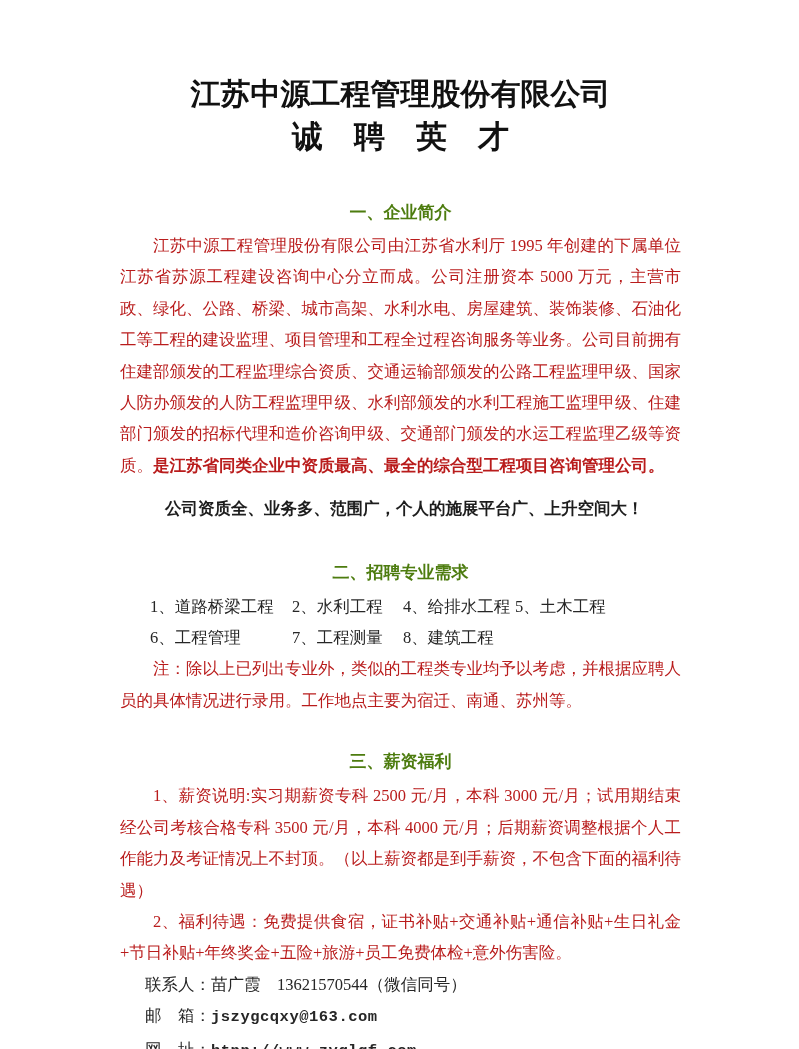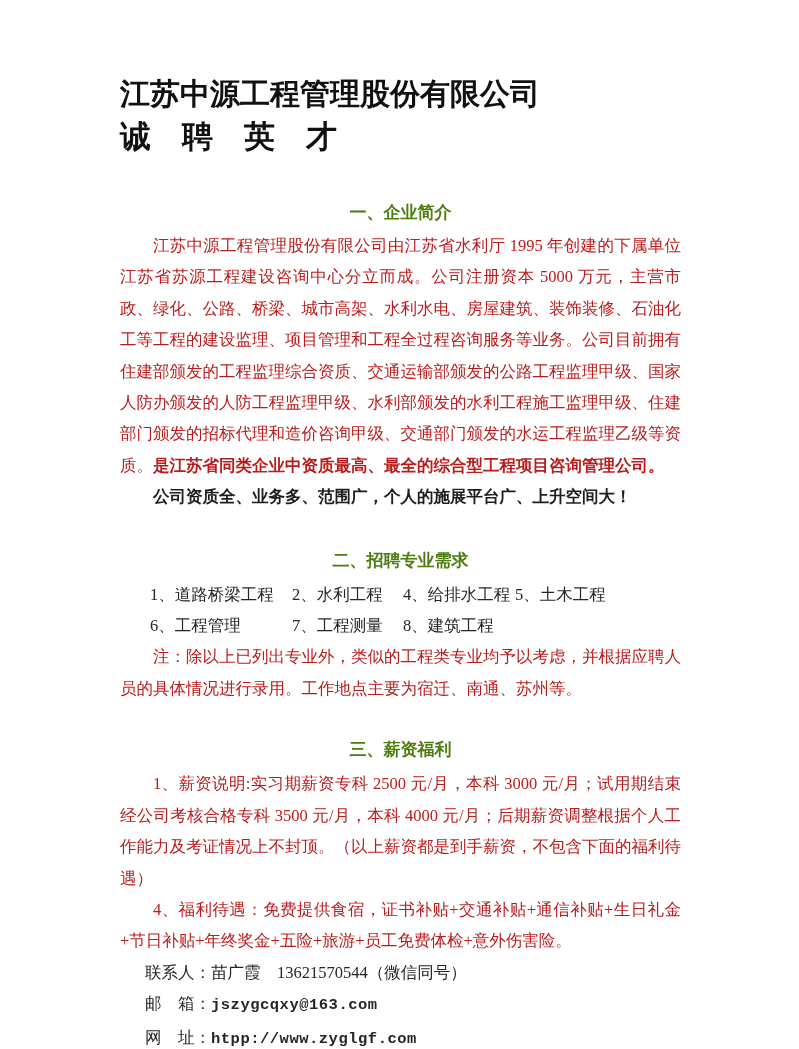--- a/index.html
+++ b/index.html
@@ -21,29 +21,30 @@
       position: absolute;
       left: 120px;
       top: 0;
       width: 561px;
     }
     .doc-title {
       margin: 72px 0 0 0;
       font-size: 30px;
       font-weight: bold;
       line-height: 44px;
-      text-align: left;
+      text-align: center;
       color: #111111;
       white-space: nowrap;
     }
     .doc-subtitle {
       margin: 1px 0 0 0;
       font-size: 31px;
       font-weight: bold;
       line-height: 40px;
+      text-align: center;
       color: #111111;
       white-space: nowrap;
     }
     .sec-heading {
       font-size: 17px;
       font-weight: bold;
       line-height: 28px;
       text-align: center;
       color: #4d7c0f;
       margin: 0;
@@ -57,21 +58,21 @@
       line-height: 31.4px;
       text-align: justify;
       text-justify: inter-ideograph;
       text-indent: 33px;
       color: #b91c1c;
     }
     .body-par.intro { margin-top: 3px; }
     .body-par.salary { margin-top: 4px; }
     .bold { font-weight: bold; }
     .slogan {
-      margin: 0;
+      margin: 12px;
       font-size: 16.5px;
       line-height: 31.4px;
       text-indent: 33px;
       font-weight: bold;
       color: #1d1d1d;
     }
     .majors-grid {
       display: grid;
       grid-template-columns: 142px 111px 112px 1fr;
       margin: 4px 0 0 30px;
@@ -112,20 +113,20 @@
       <span>4、给排水工程</span>
       <span>5、土木工程</span>
       <span>6、工程管理</span>
       <span>7、工程测量</span>
       <span>8、建筑工程</span>
     </div>
     <p class="body-par">注：除以上已列出专业外，类似的工程类专业均予以考虑，并根据应聘人员的具体情况进行录用。工作地点主要为宿迁、南通、苏州等。</p>
 
     <h3 class="sec-heading h3">三、薪资福利</h3>
     <p class="body-par salary">1、薪资说明:实习期薪资专科 2500 元/月，本科 3000 元/月；试用期结束经公司考核合格专科 3500 元/月，本科 4000 元/月；后期薪资调整根据个人工作能力及考证情况上不封顶。（以上薪资都是到手薪资，不包含下面的福利待遇）</p>
-    <p class="body-par">4、福利待遇：免费提供食宿，证书补贴+交通补贴+通信补贴+生日礼金+节日补贴+年终奖金+五险+旅游+员工免费体检+意外伤害险。</p>
+    <p class="body-par">2、福利待遇：免费提供食宿，证书补贴+交通补贴+通信补贴+生日礼金+节日补贴+年终奖金+五险+旅游+员工免费体检+意外伤害险。</p>
 
     <div class="contact-line"><span>联系人：</span><span>苗广霞　13621570544（微信同号）</span></div>
     <div class="contact-line"><span>邮　箱：</span><span class="mono">jszygcqxy@163.com</span></div>
     <div class="contact-line"><span>网　址：</span><span class="mono">htpp://www.zyglgf.com</span></div>
 
   </div>
 </div>
 
 </body></html>

